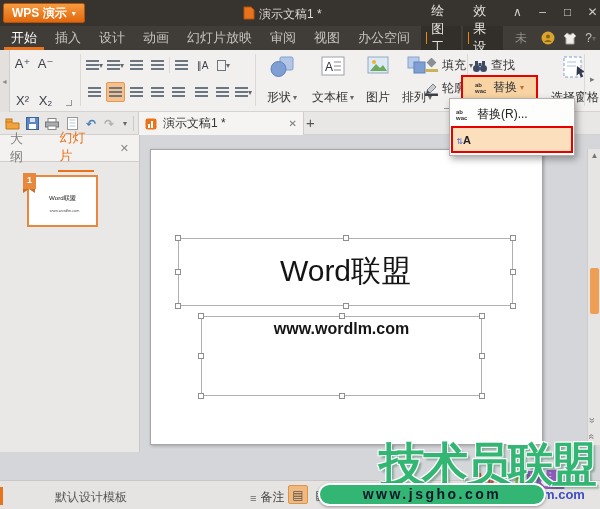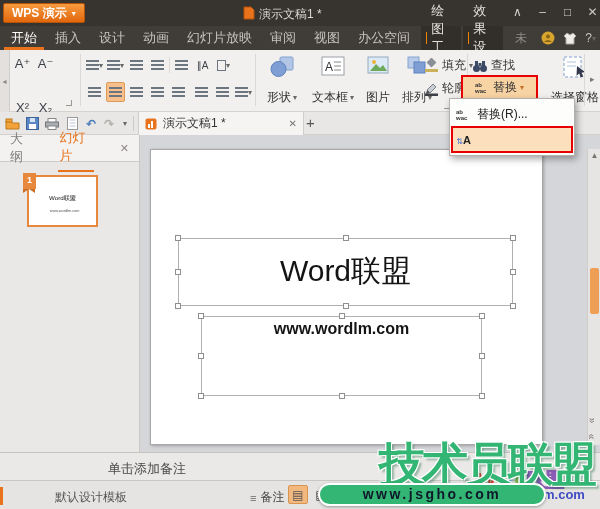--- a/index.html
+++ b/index.html
@@ -162,21 +162,21 @@
   <div id="ribbon" class="abs">
     <div id="collapse-strip" class="abs">
       <span>◂</span>
     </div>
 
     <div class="abs" style="left:13px; top:3px; width:64px;">
       <div style="display:flex; gap:4px;">
         <span class="sbtn" style="font-size:13px">A⁺</span>
         <span class="sbtn" style="font-size:13px">A⁻</span>
       </div>
-      <div style="display:flex; gap:4px; margin-top:24px;">
+      <div style="display:flex; gap:4px; margin-top:17px;">
         <span class="sbtn" style="font-size:13px">X²</span>
         <span class="sbtn" style="font-size:13px">X₂</span>
       </div>
     </div>
     <span class="launcher" style="left:66px; top:50px;"></span>
     <div class="vsep abs" style="left:80px"></div>
 
     <div class="abs" style="left:85px; top:5px; width:168px;">
       <div style="display:flex; gap:2px; align-items:center;">
         <span class="sbtn">
@@ -431,23 +431,20 @@
       </div>
     </div>
     <div id="vscroll" class="abs">
       <div class="scroll-nav abs" style="top:2px">▲</div>
       <div id="vthumb" class="abs"></div>
       <div class="abs" style="left:1px; top:264px;"><span class="dchev up">«</span></div>
       <div class="abs" style="left:1px; top:280px;"><span class="dchev">«</span></div>
     </div>
   </div>
 
-  <div id="notes" class="abs">
-    <span class="ph">单击添加备注</span>
-  </div>
 
   <div id="statusbar" class="abs">
     <span id="sb-accent" class="abs"></span>
     <span id="sb-template" class="abs">默认设计模板</span>
     <span id="sb-notes" class="abs">
       <span style="font-size:11px; color:#666;">≡</span>
       <span>备注</span>
     </span>
     <span class="viewbtn on abs" style="left:288px">
         <span>▤</span>

